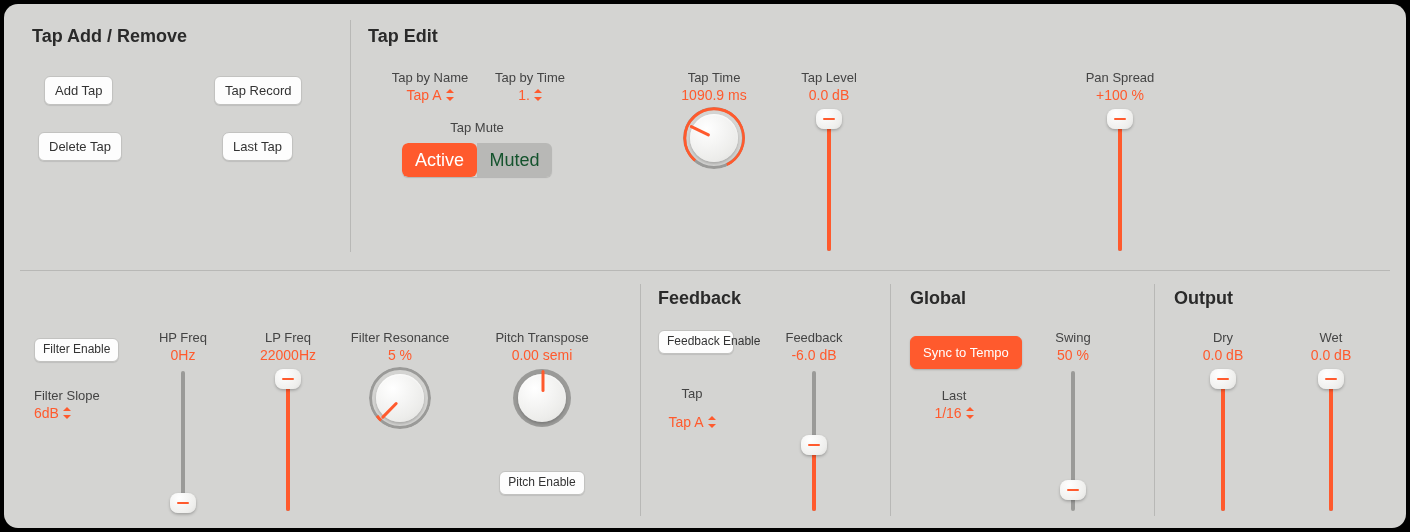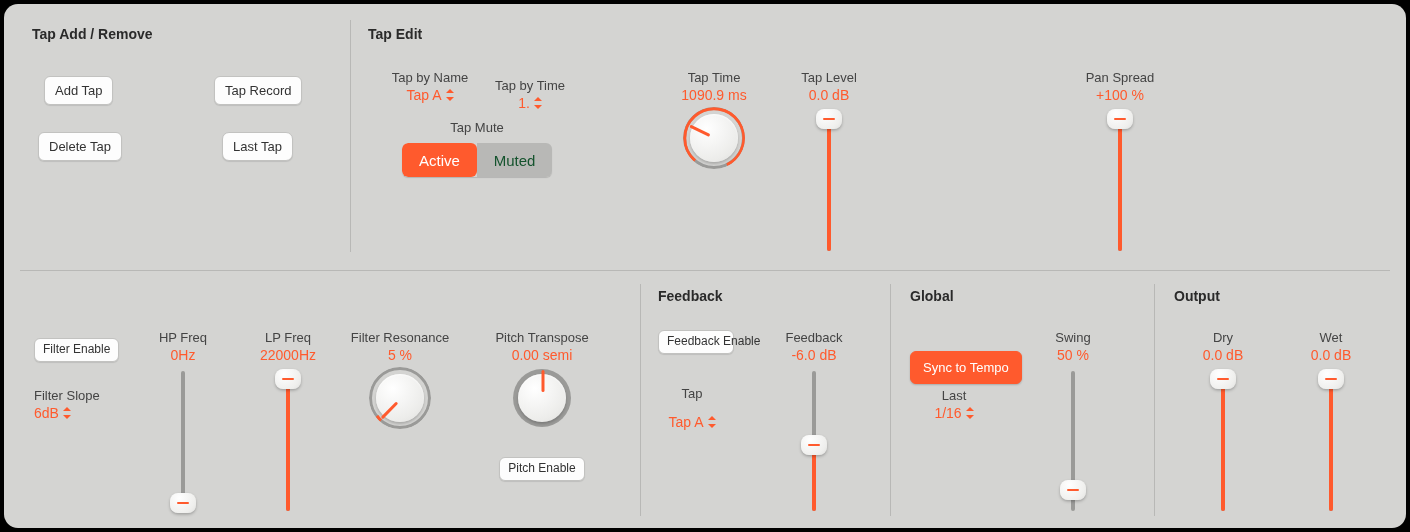--- a/index.html
+++ b/index.html
@@ -18,21 +18,21 @@
   .panel {
     width: 100%;
     height: 100%;
     background: #d4d4d2;
     border-radius: 14px;
     position: relative;
     overflow: hidden;
   }
 
   .section-title {
-    font-size: 14px;
+    font-size: 18px;
     font-weight: 600;
     color: #2a2a2a;
   }
 
   .param-label {
     font-size: 13px;
     color: #444;
     text-align: center;
     white-space: nowrap;
   }
@@ -64,35 +64,34 @@
     box-shadow: 0 1px 1px rgba(0,0,0,0.1);
     white-space: nowrap;
     display:inline-block;
   }
   .btn.small { padding: 4px 8px; font-size: 12px; line-height: 1.15; }
   .btn.orange {
     background: #ff5a2d;
     border-color: #ff5a2d;
     color: #fff;
     box-shadow: 0 1px 2px rgba(0,0,0,0.2);
-    margin-top: 15px;
   }
 
   .segmented {
     display:flex;
     border-radius: 6px;
     overflow:hidden;
     box-shadow: 0 1px 1px rgba(0,0,0,0.15);
     width: 150px;
     height: 34px;
   }
   .seg {
     flex:1;
     display:flex; align-items:center; justify-content:center;
-    font-size:15px;
+    font-size:18px;
   }
   .seg.on { background:#ff5a2d; color:#fff; border-radius: 6px;}
   .seg.off { background:#b8b8b6; color:#14532d; }
 
   .hdivider {
     position:absolute; left:16px; right:16px; height:1px; background:#b8b8b6;
   }
   .vdivider {
     position:absolute; width:1px; background:#b8b8b6;
   }
@@ -165,21 +164,21 @@
   <div class="vdivider" style="left:346px; top:16px; height:232px;"></div>
 
   <div class="section-title" style="position:absolute; left:364px; top:22px;">Tap Edit</div>
 
   <div class="col" style="left:376px; top:66px; width:100px;">
     <div class="param-label">Tap by Name</div>
     <div class="param-value">
       <span>Tap A</span><span class="updown"></span>
     </div>
   </div>
-  <div class="col" style="left:486px; top:74px; width:80px;">
+  <div class="col" style="left:486px; top:66px; width:80px;">
     <div class="param-label">Tap by Time</div>
     <div class="param-value">
       <span>1.</span><span class="updown"></span>
     </div>
   </div>
 
   <div class="col" style="left:398px; top:116px; width:150px;">
     <div class="param-label" style="margin-bottom:8px;">Tap Mute</div>
     <div class="segmented">
       <div class="seg on">Active</div>
@@ -265,21 +264,21 @@
   </div>
 
   <div class="col" style="left:478px; top:326px; width:120px;">
     <div class="param-label">Pitch Transpose</div>
     <div class="param-value">0.00 semi</div>
     <div class="knob">
       <div class="ring"></div>
       <div class="cap"></div>
       <div class="pointer" style="transform: rotate(180deg) translateY(6px);"></div>
     </div>
-    <div class="btn small" style="margin-top:30px;">Pitch Enable</div>
+    <div class="btn small" style="margin-top:44px;">Pitch Enable</div>
   </div>
 
   <div class="vdivider" style="left:636px; top:280px; height:232px;"></div>
 
   <div class="section-title" style="position:absolute; left:654px; top:284px;">Feedback</div>
 
   <div class="btn small" style="position:absolute; left:654px; top:326px; text-align:center; line-height:1.15;">
     <span style="display:block; max-width:58px;">Feedback Enable</span>
   </div>
 

